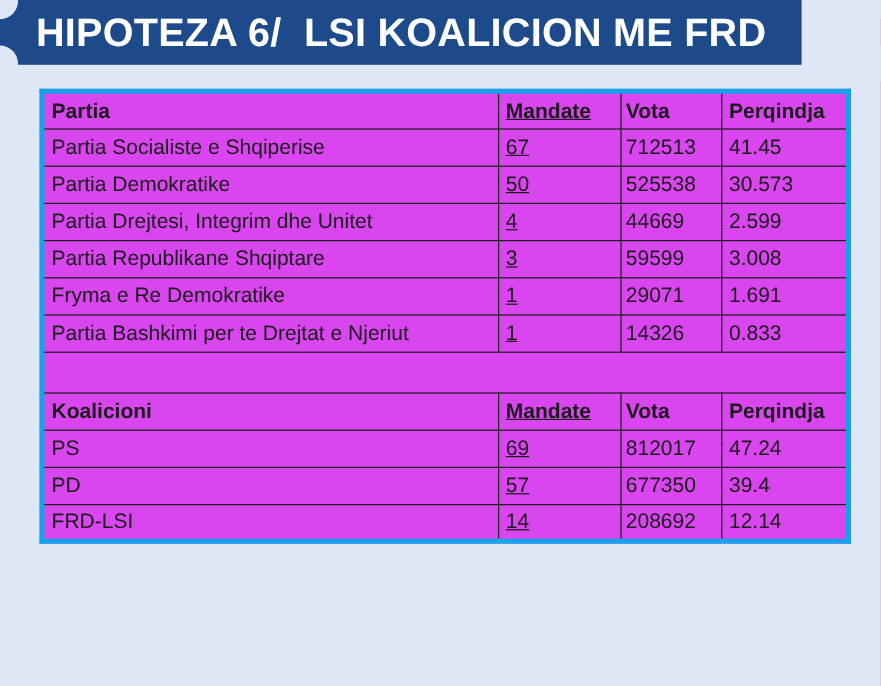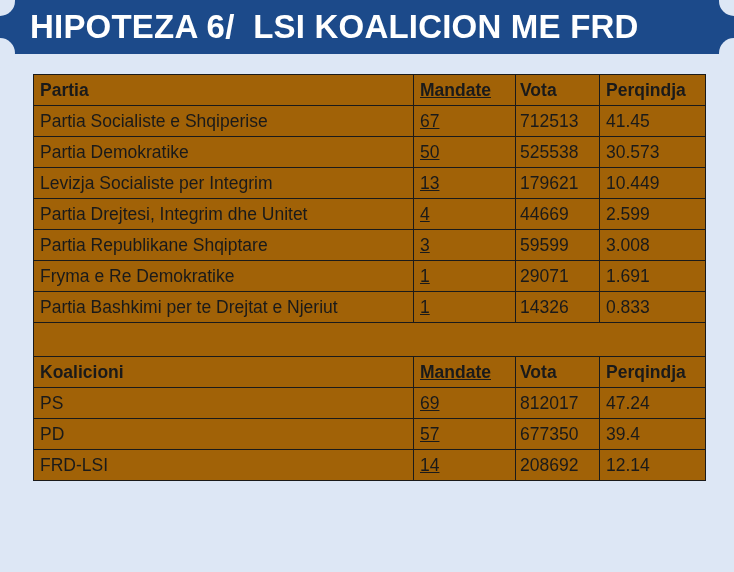--- a/index.html
+++ b/index.html
@@ -11,21 +11,21 @@
       height: 572px;
       background: #dde7f5;
       position: relative;
       overflow: hidden;
       font-family: "Liberation Sans", sans-serif;
     }
     .banner {
       position: absolute;
       left: 0;
       top: 0;
-      width: 734px;
+      width: 668px;
       height: 54px;
       background: #1c4a8a;
     }
     .banner-notch {
       position: absolute;
       width: 30px;
       height: 30px;
       border-radius: 50%;
       background: #dde7f5;
     }
@@ -41,22 +41,22 @@
       white-space: pre;
       line-height: 46px;
     }
     .tbl-wrap {
       position: absolute;
       left: 33px;
       top: 74px;
     }
     table {
       border-collapse: collapse;
-      background: #a16207;
-      border: 1px solid #0ea5e9;
+      background: #d946ef;
+      border: 4px solid #0ea5e9;
     }
     td {
       border: 1.5px solid #1a1a1a;
       height: 31px;
       padding: 0 6px;
       font-size: 17.5px;
       color: #1a1a1a;
       white-space: nowrap;
       box-sizing: border-box;
     }
@@ -91,26 +91,20 @@
         <td class="c1">Partia Socialiste e Shqiperise</td>
         <td class="c2">67</td>
         <td class="c3">712513</td>
         <td class="c4">41.45</td>
       </tr>
       <tr>
         <td class="c1">Partia Demokratike</td>
         <td class="c2">50</td>
         <td class="c3">525538</td>
         <td class="c4">30.573</td>
-      </tr>
-      <tr>
-        <td class="c1">Levizja Socialiste per Integrim</td>
-        <td class="c2">13</td>
-        <td class="c3">179621</td>
-        <td class="c4">10.449</td>
       </tr>
       <tr>
         <td class="c1">Partia Drejtesi, Integrim dhe Unitet</td>
         <td class="c2">4</td>
         <td class="c3">44669</td>
         <td class="c4">2.599</td>
       </tr>
       <tr>
         <td class="c1">Partia Republikane Shqiptare</td>
         <td class="c2">3</td>

